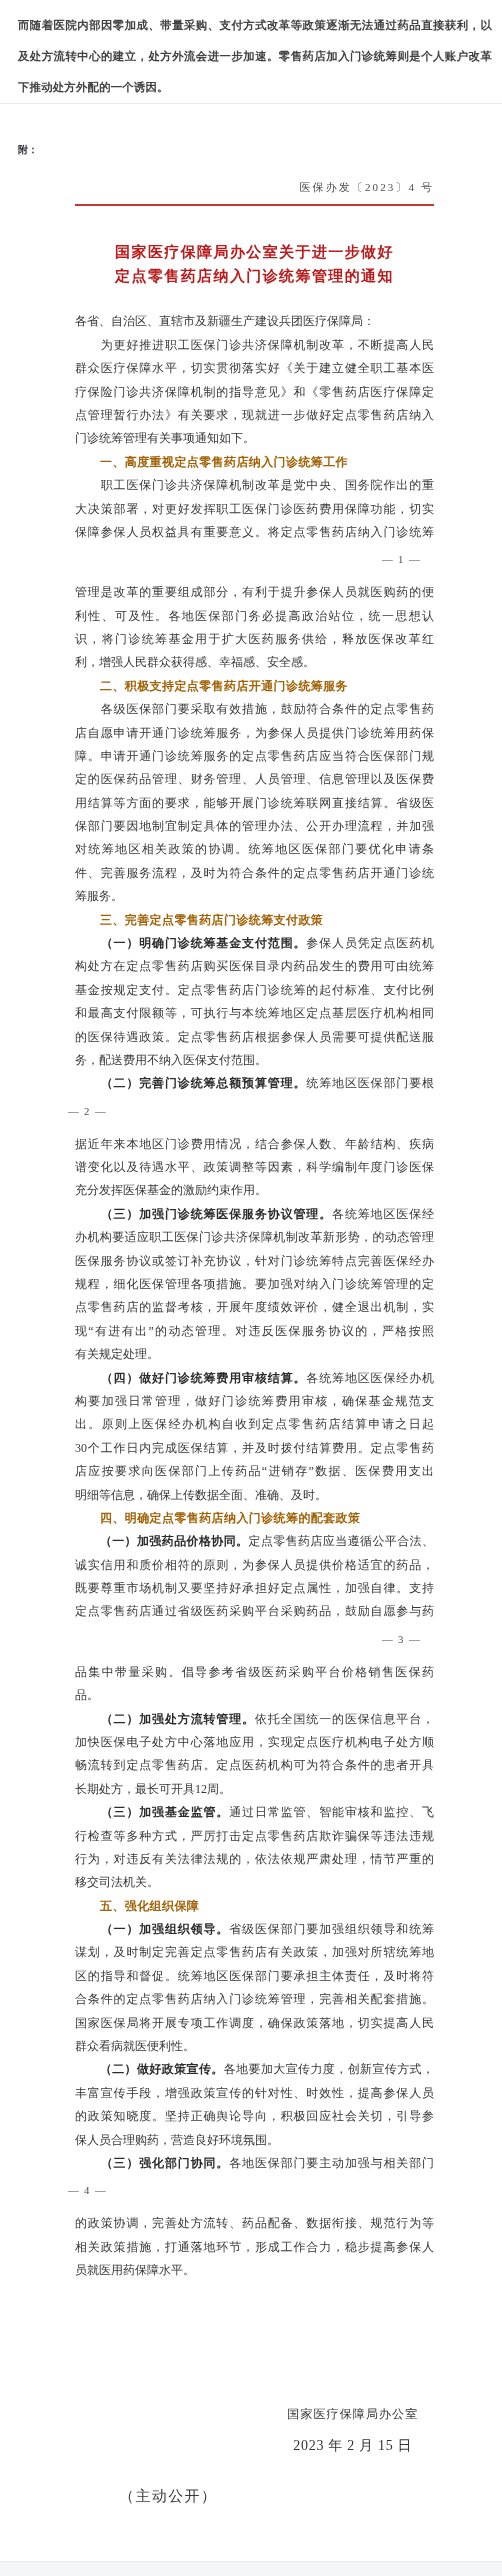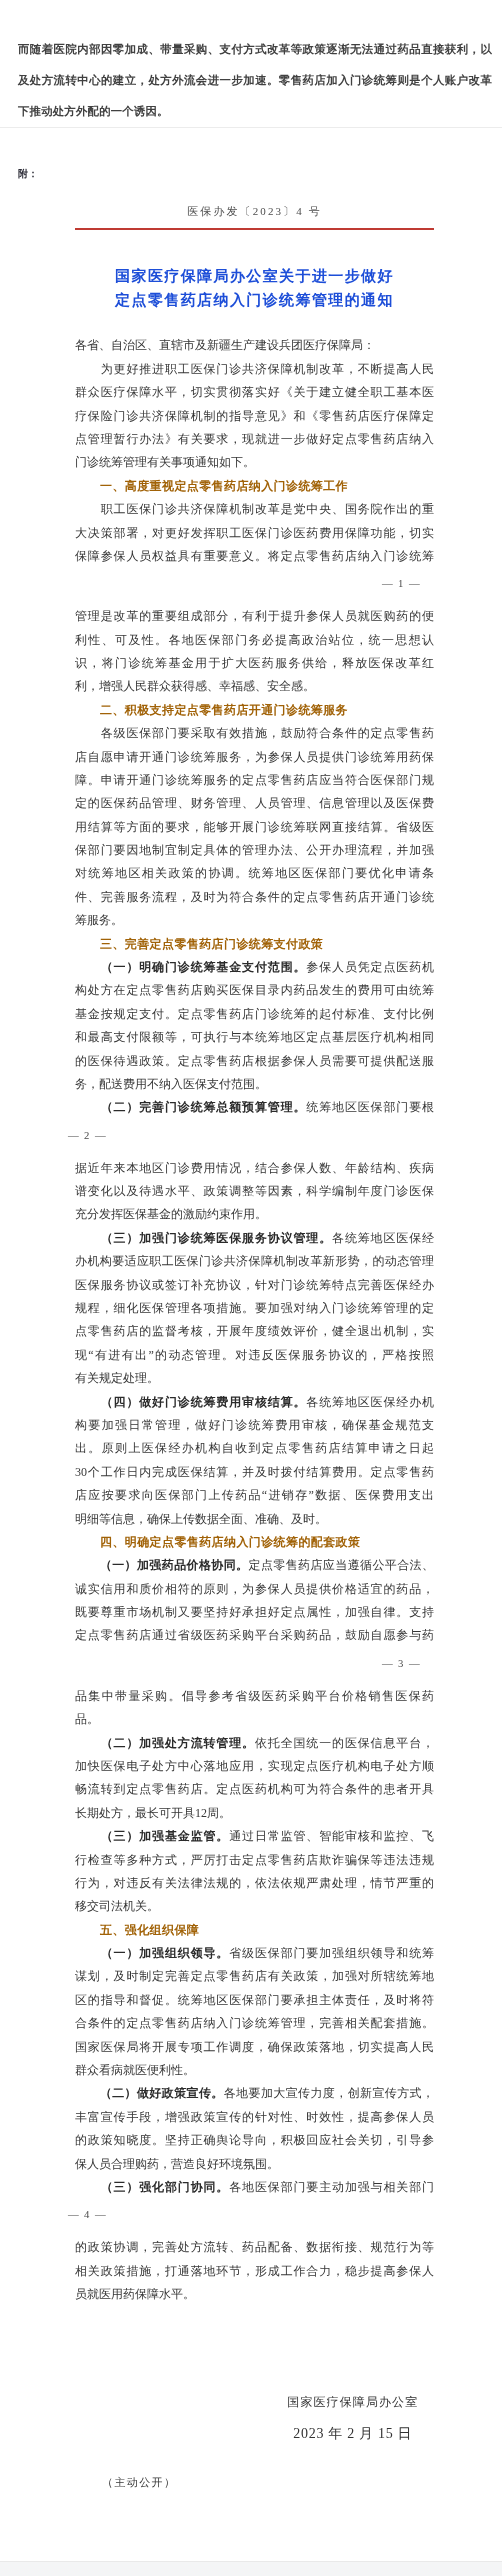--- a/index.html
+++ b/index.html
@@ -11,38 +11,38 @@
     overflow:hidden;
     font-family:"Liberation Serif", serif;
     color:#363636;
   }
   
   .commentary{
     padding:10px 10px 0 18px;
     font-family:"Liberation Sans", sans-serif;
     font-size:11.4px;line-height:31px;
     font-weight:600;color:#414141;
-    text-align:justify;letter-spacing:0.2px;margin-top:24px;
+    text-align:justify;letter-spacing:0.2px;
   }
   .divider{border:none;border-top:0.7px solid #ececec;margin:0;height:0;}
   .attach{
     margin:39px 0 0 18px;
     font-family:"Liberation Sans", sans-serif;
     font-size:10px;color:#2f2f3a;font-weight:600;
   }
   
   .doc{margin:0 69px 0 75px;width:359px;}
   .doc-number{
-    margin-top:23px;text-align:center;
+    margin-top:23px;text-align:right;
     font-size:11px;letter-spacing:2.1px;color:#4d4d4d;
   }
   .red-rule{height:2.1px;background:#bf3a32;margin-top:9.3px;}
   .doc-title{
     margin-top:34px;text-align:center;
-    font-size:15px;font-weight:700;color:#1d4ed8;
+    font-size:15px;font-weight:700;color:#b91c1c;
     line-height:24px;letter-spacing:1.4px;
   }
   .doc-body{margin-top:22px;font-size:12px;color:#363636;}
   .line{
     height:23.4px;line-height:23.4px;
     text-align:left;overflow:hidden;
   }
   .line.full{text-align:justify;text-align-last:justify;-moz-text-align-last:justify;}
   .h-line{
     font-family:"Liberation Sans", sans-serif;
@@ -50,27 +50,27 @@
     padding-left:25px;letter-spacing:0.4px;
   }
   .lead{font-weight:700;color:#2b2b2b;}
   .pgnum{
     height:24px;line-height:24px;margin:2.9px 0 10px 0;
     font-size:10.7px;color:#4a4a4a;letter-spacing:1.4px;
   }
   .pg-r{text-align:right;padding-right:13px;}
   .pg-l{text-align:left;margin-left:-7.1px;}
   
-  .sig-wrap{margin-top:84px;text-align:right;padding-right:15.7px;}
+  .sig-wrap{margin-top:120px;text-align:right;padding-right:15.7px;}
   .sig-inner{display:inline-block;text-align:center;}
   .sig-office{font-size:12px;letter-spacing:1.1px;color:#333333;line-height:24px;}
   .sig-date{font-size:14px;letter-spacing:0.7px;color:#333333;line-height:21.4px;margin-top:8.6px;}
   .publicity{
-    margin:31px 0 0 27px;
-    font-size:11px;letter-spacing:1.4px;color:#3a3a3a;
+    margin:31px 0 0 44px;
+    font-size:15px;letter-spacing:1.4px;color:#3a3a3a;
   }
   .footer-strip{
     position:absolute;left:0;bottom:0;width:502px;height:15px;
     background:#f4f5f6;border-top:0.7px solid #e9e9e9;box-sizing:border-box;
   }
 </style>
 </head>
 <body>
 
 <div class="page">

